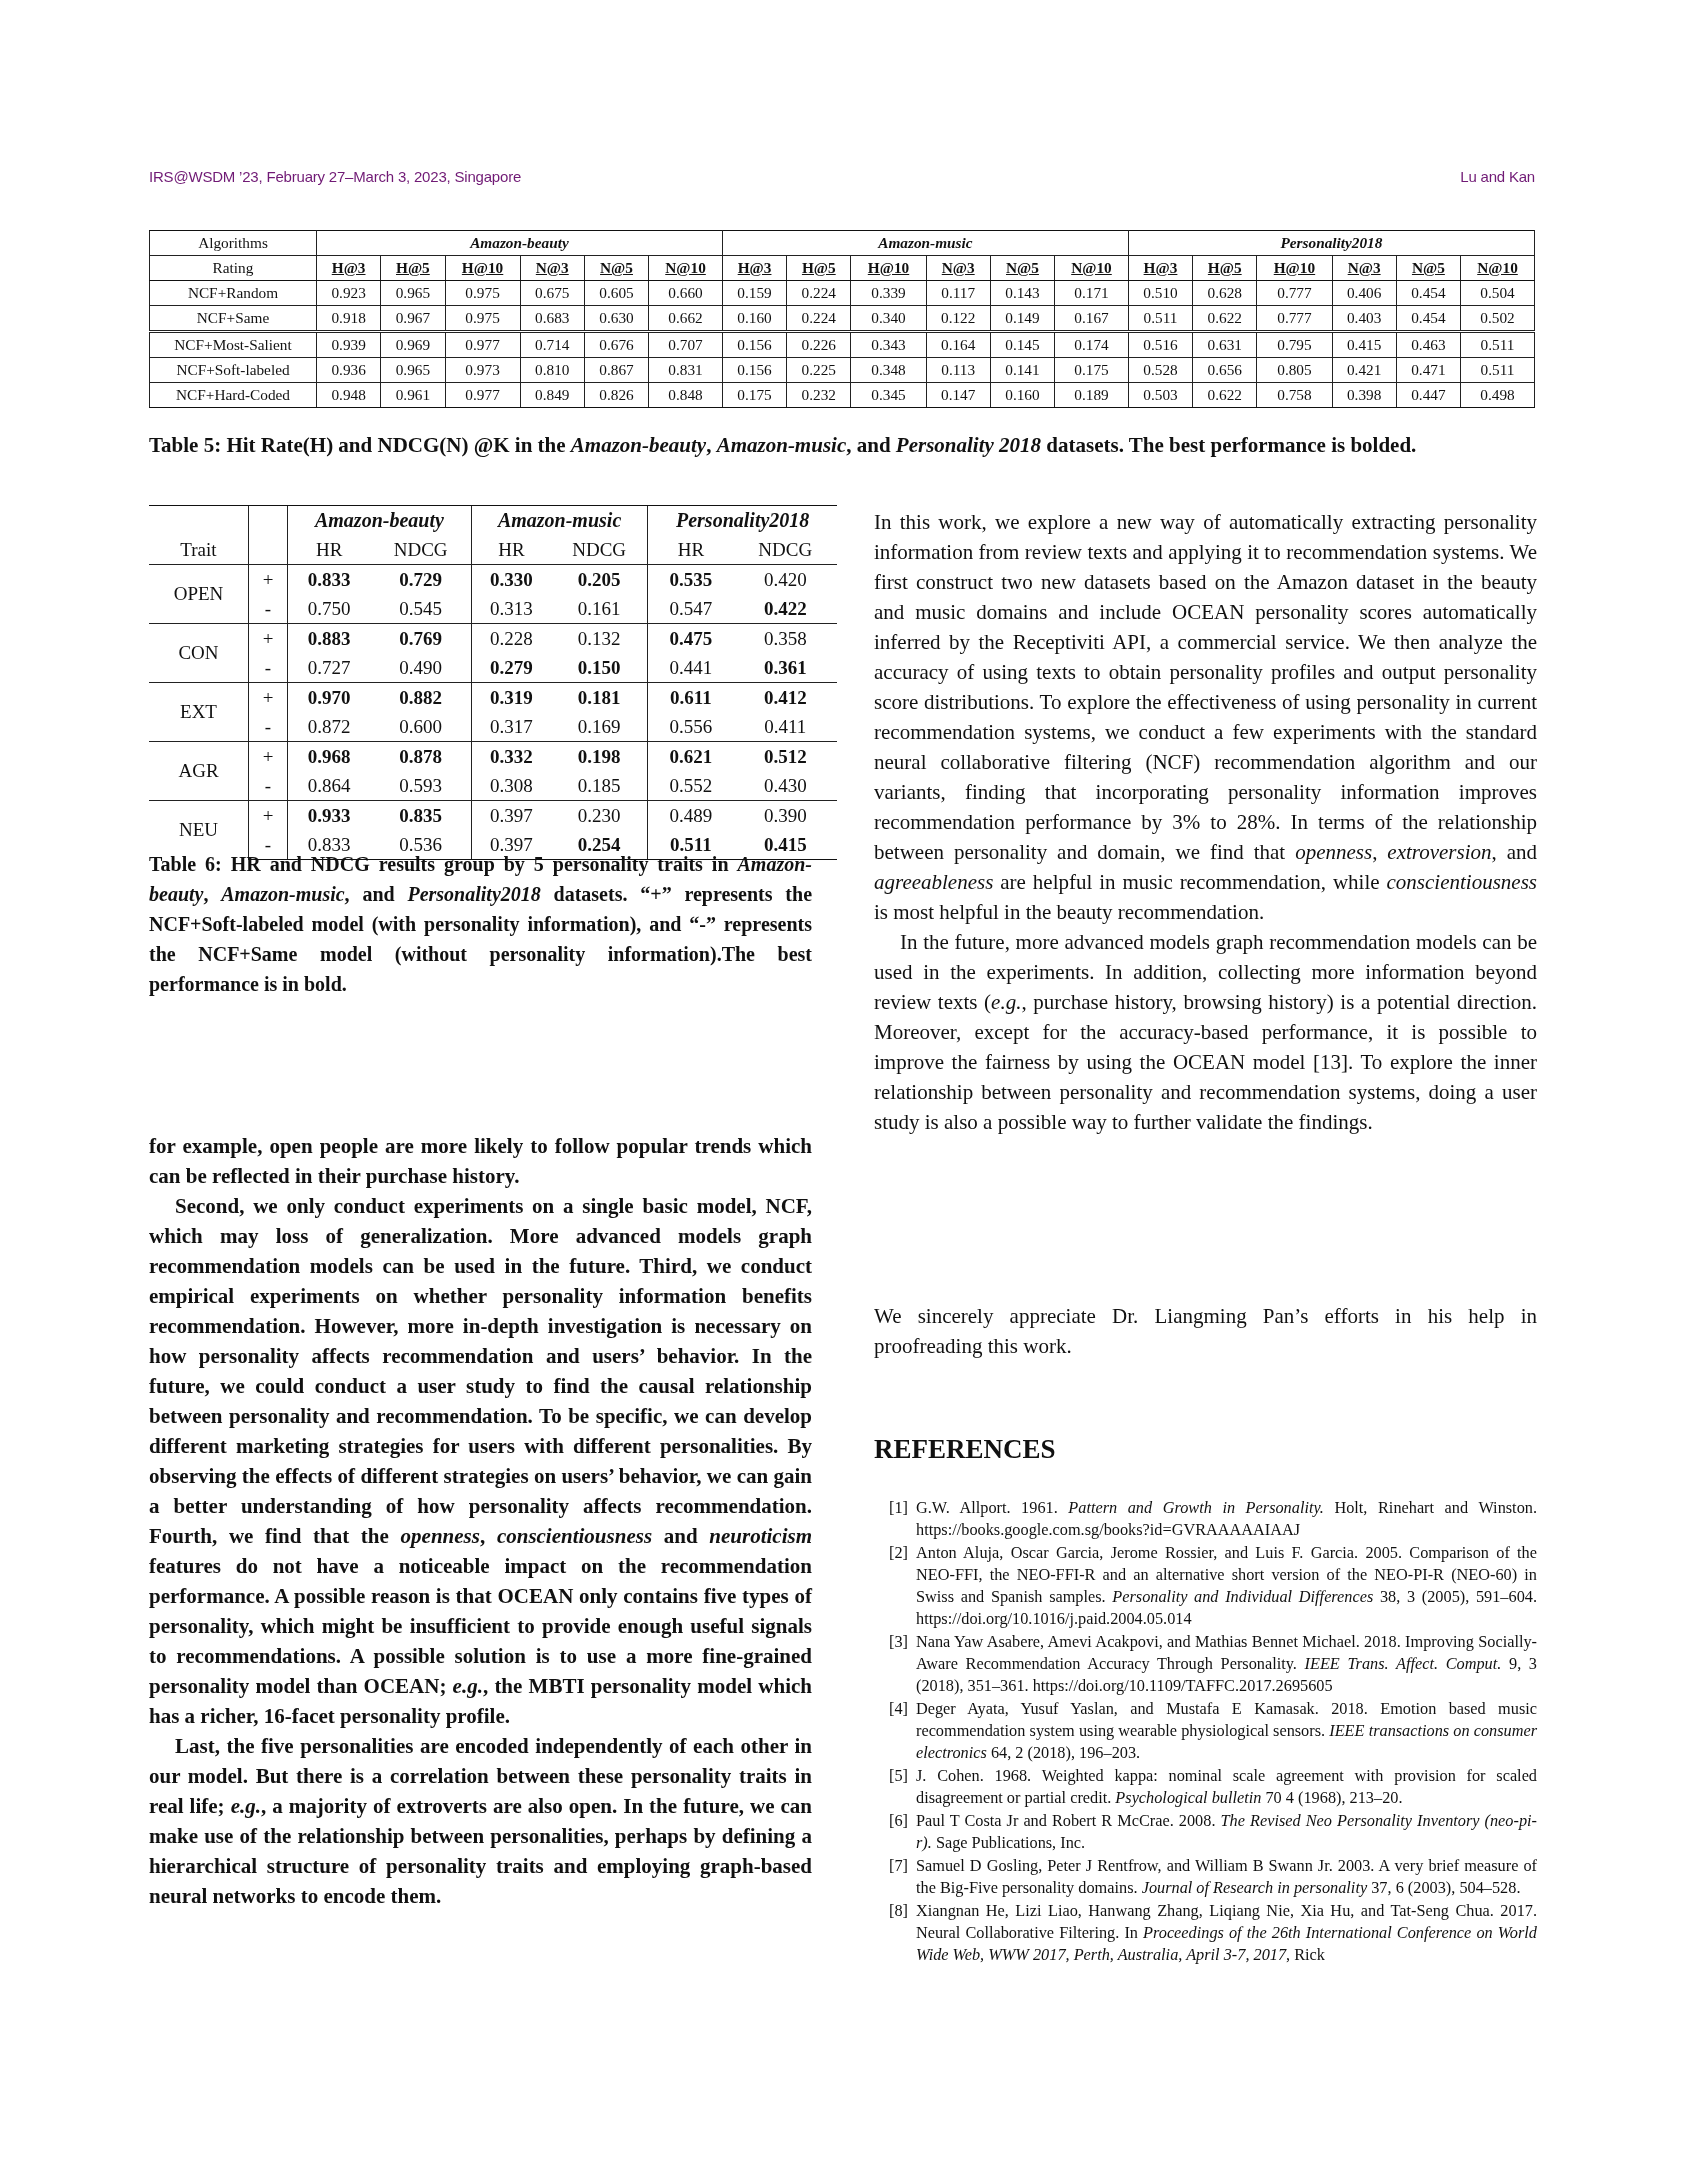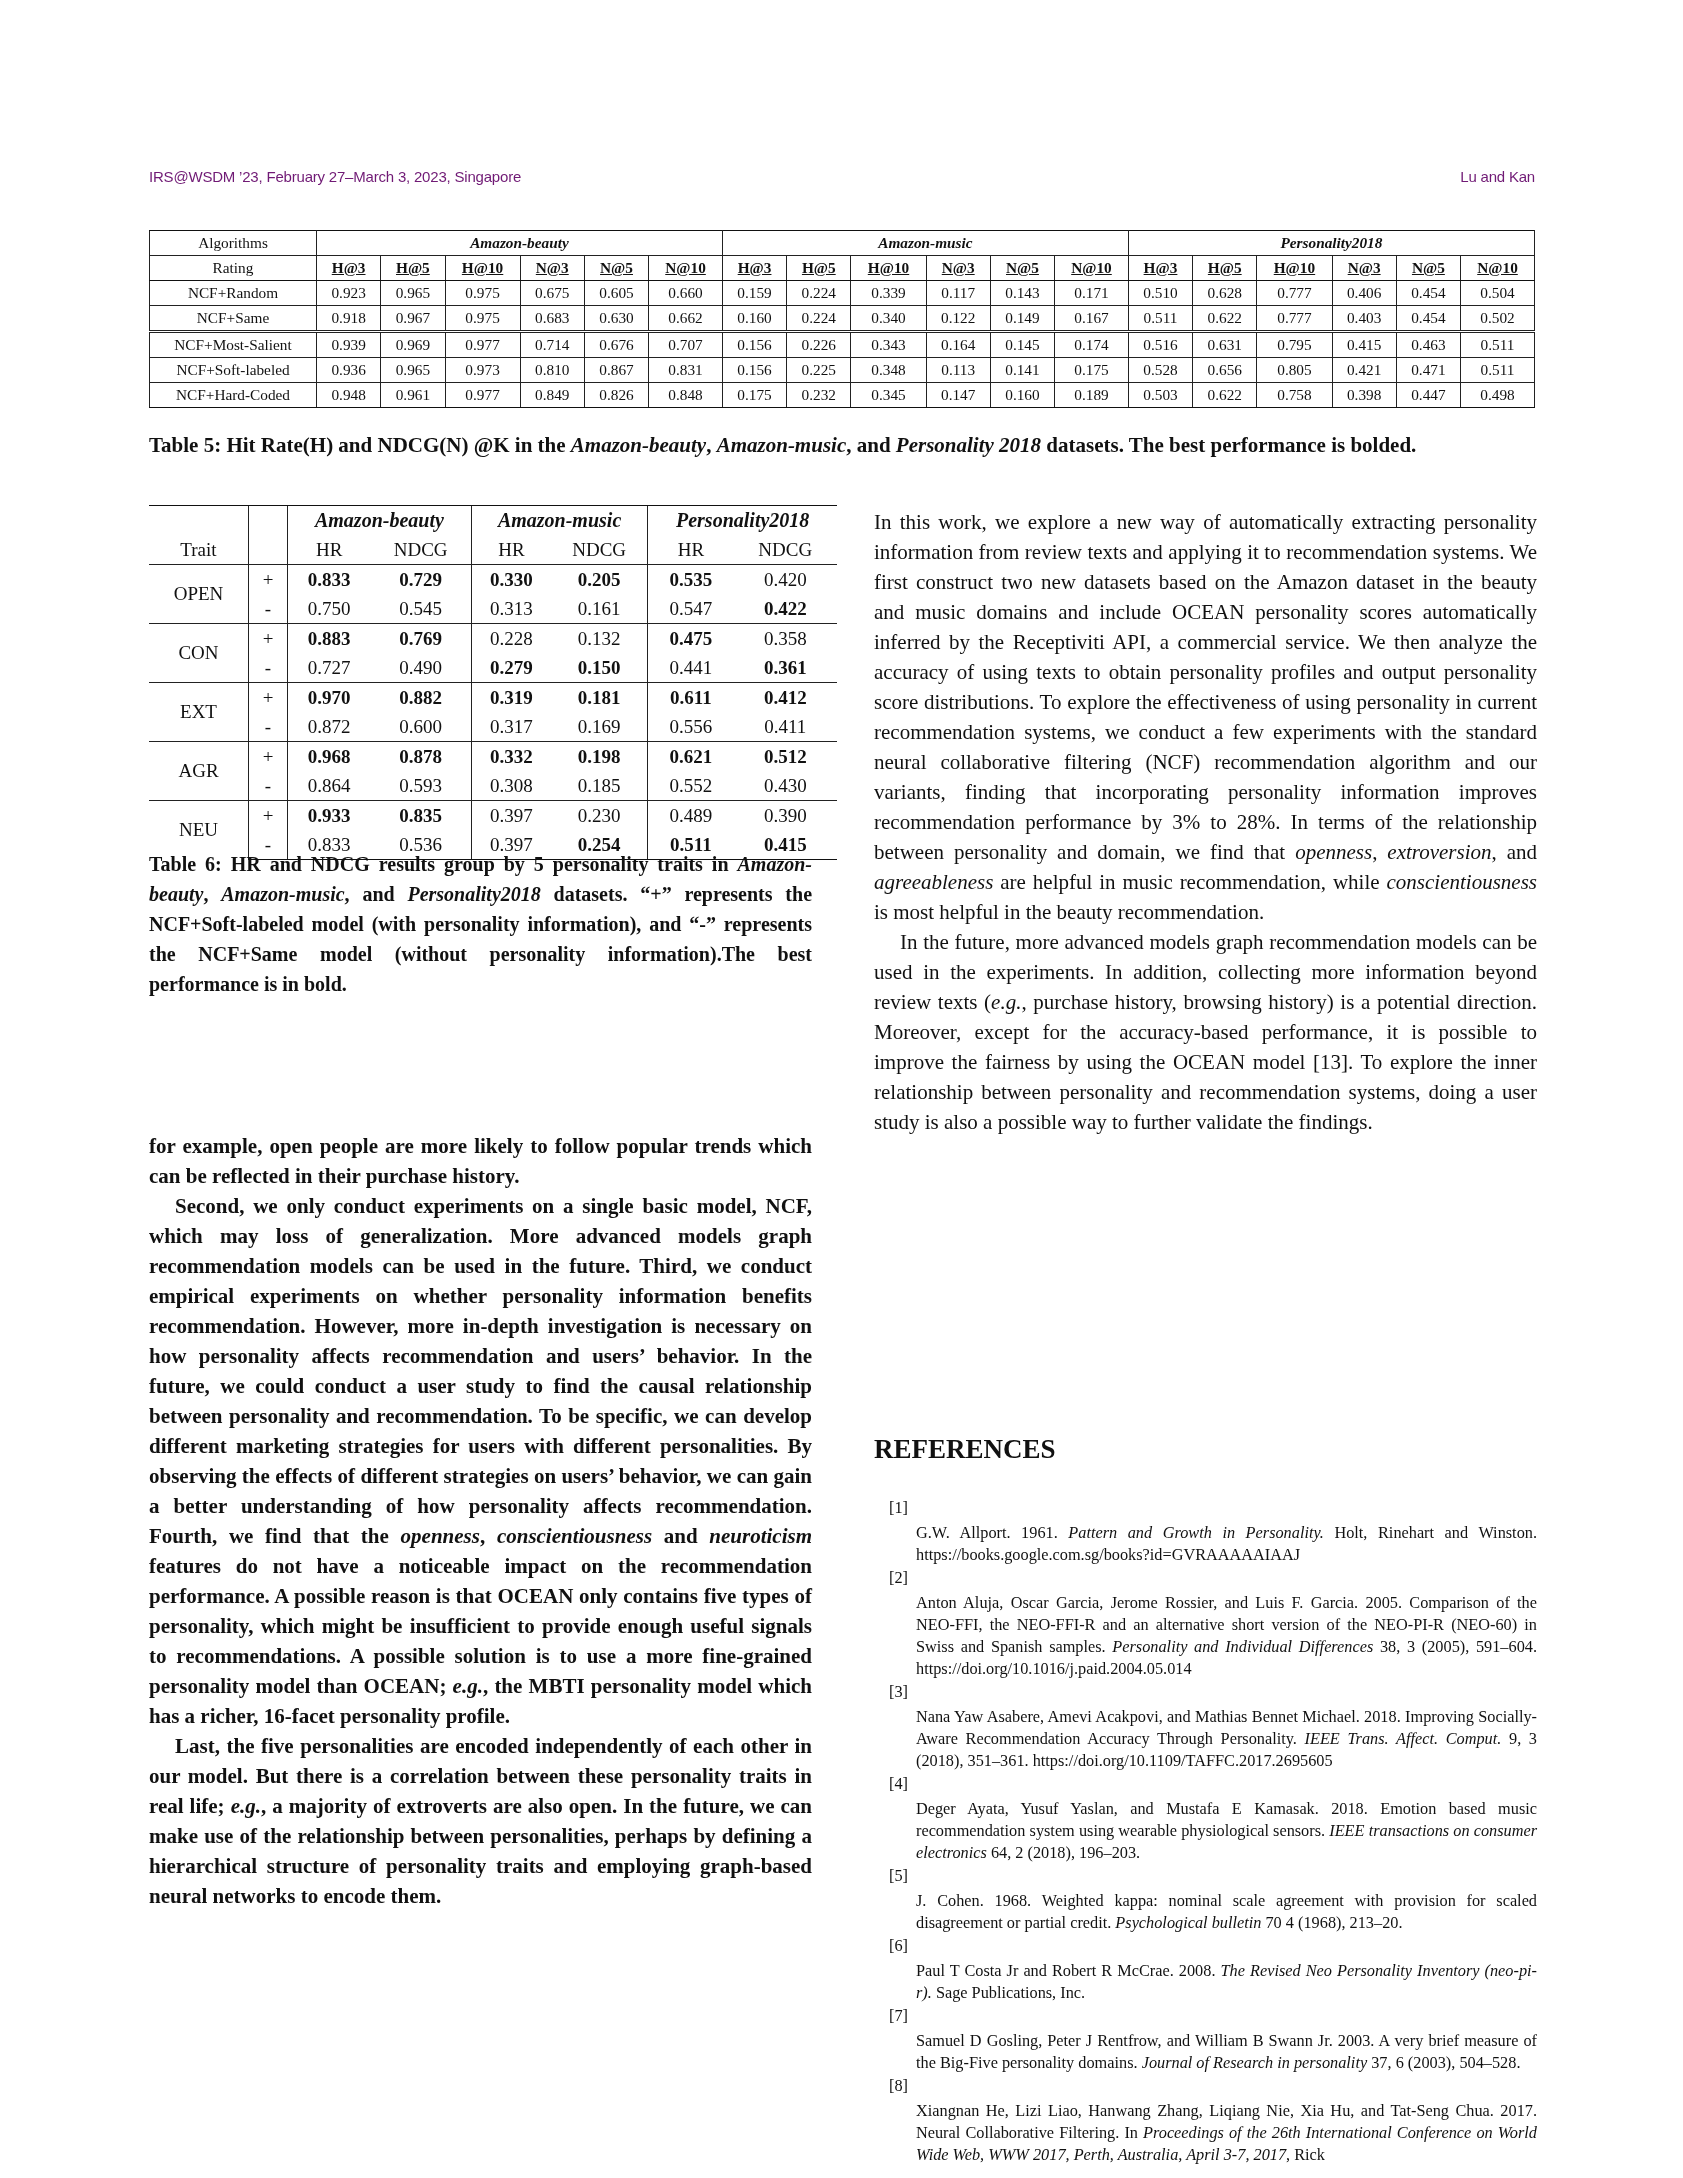--- a/index.html
+++ b/index.html
@@ -38,21 +38,21 @@
   .colL { position: absolute; left: 149px; width: 663px; font-size: 21px; line-height: 30px; text-align: justify; font-weight: bold; }
   .colR { position: absolute; left: 874px; width: 663px; font-size: 21px; line-height: 30px; text-align: justify; }
   .p { margin: 0; }
   .ind { text-indent: 26px; }
   .h2 { font-weight: bold; font-size: 27px; margin: 0; line-height: 36px; }
   .h2 .num { display: inline-block; width: 48px; }
 
   .refs { position: absolute; left: 874px; top: 1497px; width: 663px; font-size: 16.3px; line-height: 22px; }
   .ref { display: flex; margin-bottom: 1px; text-align: justify; }
   .ref .n { width: 34px; flex: none; text-align: right; padding-right: 8px; }
-  .ref .t { flex: 1; margin-top: 25px; }
+  .ref .t { flex: 1; }
 </style>
 </head>
 <body>
 
 <div class="header">
   <span>IRS@WSDM ’23, February 27–March 3, 2023, Singapore</span>
   <span>Lu and Kan</span>
 </div>
 
 <table class="t5">
@@ -322,20 +322,21 @@
   <p class="p ind"><span>Second, we only conduct experiments on a single basic model, NCF, which may loss of generalization. More advanced models graph recommendation models can be used in the future. Third, we conduct empirical experiments on whether personality information benefits recommendation. However, more in-depth investigation is necessary on how personality affects recommendation and users’ behavior. In the future, we could conduct a user study to find the causal relationship between personality and recommendation. To be specific, we can develop different marketing strategies for users with different personalities. By observing the effects of different strategies on users’ behavior, we can gain a better understanding of how personality affects recommendation. Fourth, we find that the </span><i>openness</i><span>, </span><i>conscientiousness</i><span> and </span><i>neuroticism</i><span> features do not have a noticeable impact on the recommendation performance. A possible reason is that OCEAN only contains five types of personality, which might be insufficient to provide enough useful signals to recommendations. A possible solution is to use a more fine-grained personality model than OCEAN; </span><i>e.g.</i><span>, the MBTI personality model which has a richer, 16-facet personality profile.</span></p>
   <p class="p ind"><span>Last, the five personalities are encoded independently of each other in our model. But there is a correlation between these personality traits in real life; </span><i>e.g.</i><span>, a majority of extroverts are also open. In the future, we can make use of the relationship between personalities, perhaps by defining a hierarchical structure of personality traits and employing graph-based neural networks to encode them.</span></p>
 </div>
 
 <div class="colR" style="top:505px;">
   <p class="p" style="margin-top:2px;"><span>In this work, we explore a new way of automatically extracting personality information from review texts and applying it to recommendation systems. We first construct two new datasets based on the Amazon dataset in the beauty and music domains and include OCEAN personality scores automatically inferred by the Receptiviti API, a commercial service. We then analyze the accuracy of using texts to obtain personality profiles and output personality score distributions. To explore the effectiveness of using personality in current recommendation systems, we conduct a few experiments with the standard neural collaborative filtering (NCF) recommendation algorithm and our variants, finding that incorporating personality information improves recommendation performance by 3% to 28%. In terms of the relationship between personality and domain, we find that </span><i>openness</i><span>, </span><i>extroversion</i><span>, and </span><i>agreeableness</i><span> are helpful in music recommendation, while </span><i>conscientiousness</i><span> is most helpful in the beauty recommendation.</span></p>
   <p class="p ind"><span>In the future, more advanced models graph recommendation models can be used in the experiments. In addition, collecting more information beyond review texts (</span><i>e.g.</i><span>, purchase history, browsing history) is a potential direction. Moreover, except for the accuracy-based performance, it is possible to improve the fairness by using the OCEAN model [13]. To explore the inner relationship between personality and recommendation systems, doing a user study is also a possible way to further validate the findings.</span></p>
 </div>
 
 <div class="colR" style="top:1299px;">
+  <p class="p" style="margin-top:2px;">We sincerely appreciate Dr. Liangming Pan’s efforts in his help in proofreading this work.</p>
 </div>
 
 <div class="colR" style="top:1431px;">
   <h2 class="h2">REFERENCES</h2>
 </div>
 <div class="refs" id="refs">
     <div class="ref">
       <span class="n">[1]</span>
       <span class="t">G.W. Allport. 1961. <i>Pattern and Growth in Personality.</i> Holt, Rinehart and Winston. https://books.google.com.sg/books?id=GVRAAAAAIAAJ</span>
     </div>

